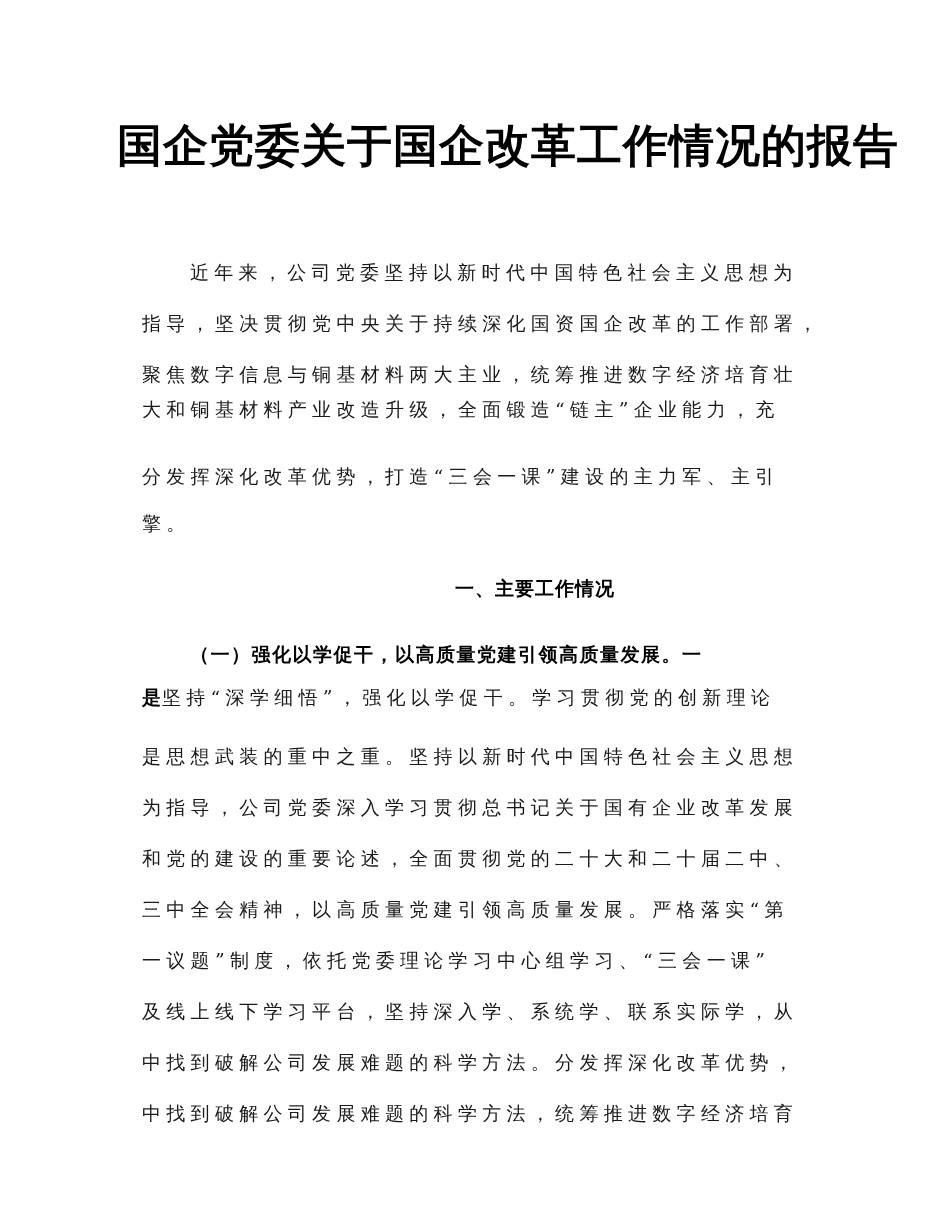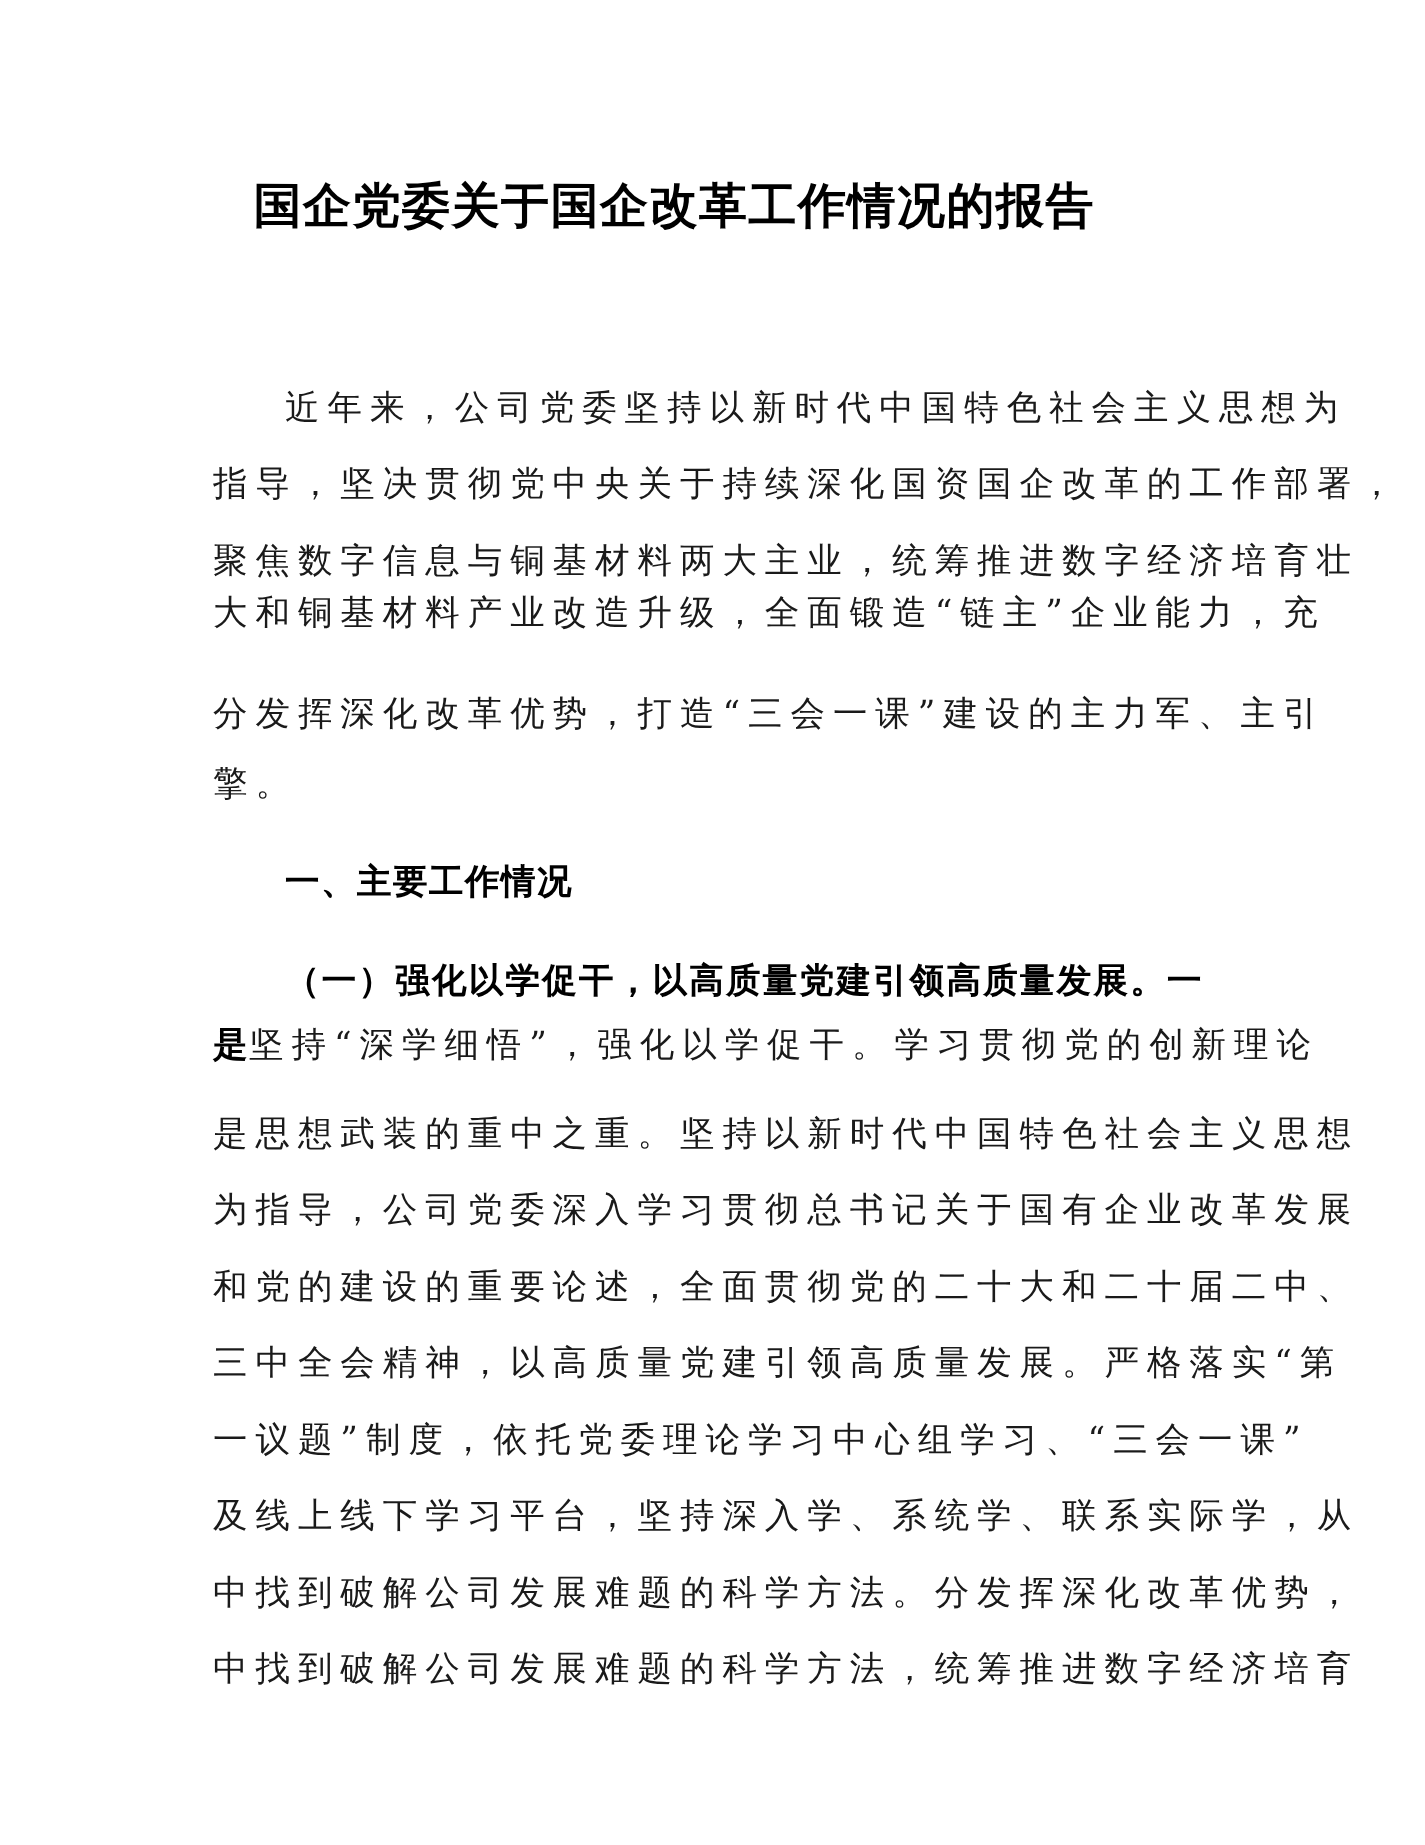--- a/index.html
+++ b/index.html
@@ -1,25 +1,25 @@
 <!DOCTYPE html>
 <html><head>
 <meta charset="utf-8">
 <style>
   html, body { margin:0; padding:0; background:#ffffff; }
   body { width:950px; height:1230px; position:relative; overflow:hidden;
          font-family: "DejaVu Serif", "Liberation Serif", serif; color:#111; }
-  .title { position:absolute; left:0; width:899px; top:116px; text-align:center;
-           font-size:32px; font-weight:bold; letter-spacing:1px;
+  .title { position:absolute; left:0; width:899px; top:116px; text-align:right;
+           font-size:45px; font-weight:bold; letter-spacing:1px;
            font-family:"DejaVu Sans", "Liberation Sans", sans-serif; color:#000; }
-  .line { position:absolute; left:142px; width:690px; font-size:23px;
+  .line { position:absolute; left:142px; width:690px; font-size:19px;
           letter-spacing:5.3px; white-space:nowrap; line-height:30px; color:#1a1a1a; }
   .indent { left:190px; }
   .heading { font-family:"DejaVu Sans","Liberation Sans",sans-serif; font-weight:bold;
-             letter-spacing:1px; color:#000; }
+             letter-spacing:1px; color:#000;text-align:center; }
   .bold { font-family:"DejaVu Sans","Liberation Sans",sans-serif; font-weight:bold; color:#000; letter-spacing:1.5px; }
   .b-inline { font-family:"DejaVu Sans","Liberation Sans",sans-serif; font-weight:bold; color:#000; letter-spacing:1px; }
 </style>
 </head>
 <body>
 
 <div>
   <div class="title">国企党委关于国企改革工作情况的报告</div>
 
   <div>

